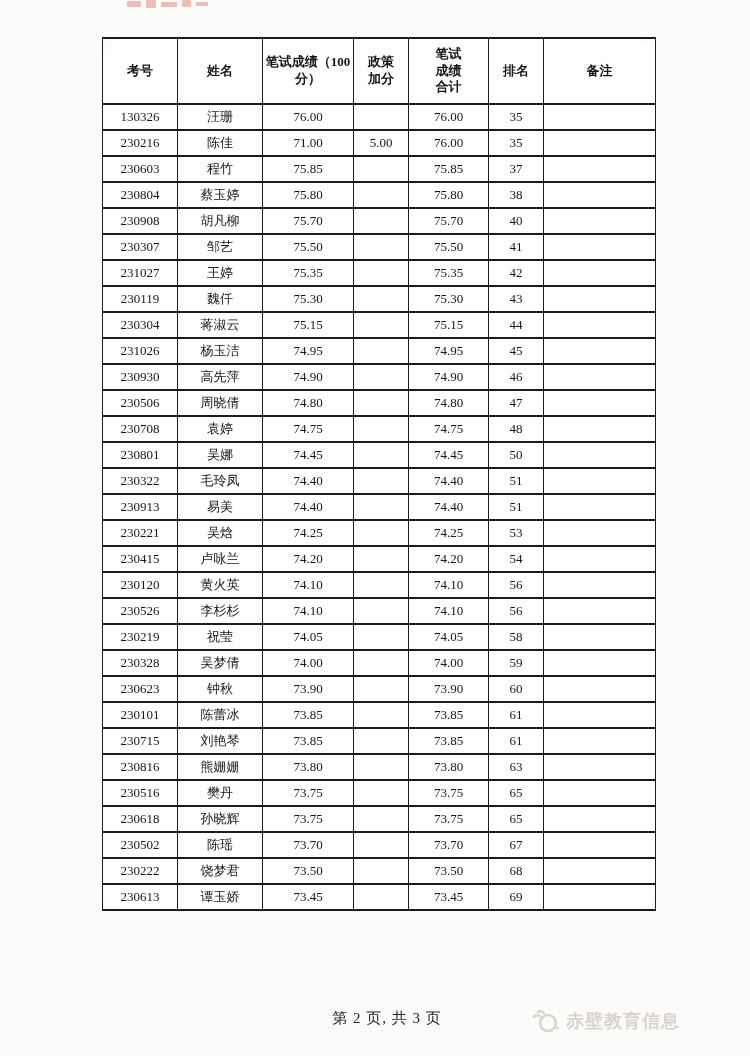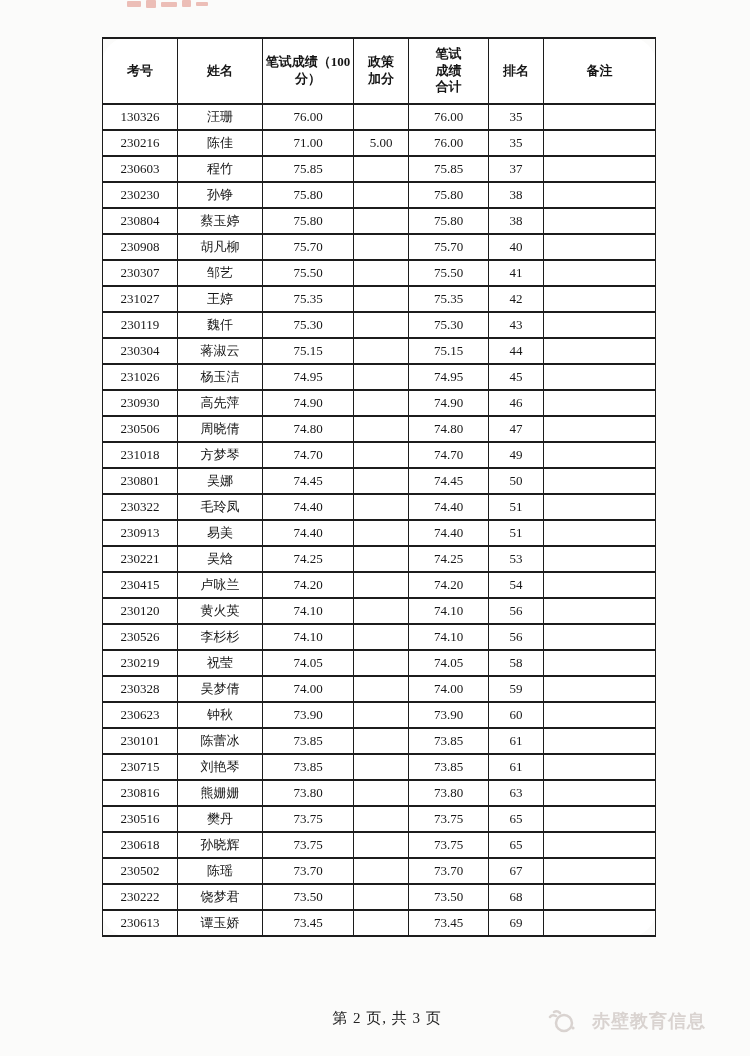--- a/index.html
+++ b/index.html
@@ -47,22 +47,22 @@
   .score-table thead th.h-policy { padding:14px 10px; }
   .score-table thead th.h-total  { padding:0 25px;  }
   .score-table tbody td { height:24px; line-height:24px; }
 
   .footer-page {
     position:absolute; left:12px; top:1009px; width:750px;
     text-align:center; font-size:15px; letter-spacing:1px; color:#222;
   }
 
   .watermark {
-    position:absolute; left:548px; top:1008px;
-    display:flex; align-items:center; gap:14px;
+    position:absolute; left:532px; top:1008px;
+    display:flex; align-items:center; gap:4px;
     color:#d9d3d0; font-size:18px; font-weight:bold; letter-spacing:1px;
     user-select:none;
   }
   .watermark svg { display:block; }
 </style>
 </head>
 <body>
 
 <div class="top-fragment">
   <i></i>
@@ -115,29 +115,20 @@
       <tr>
         <td>230603</td>
         <td>程竹</td>
         <td>75.85</td>
         <td></td>
         <td>75.85</td>
         <td>37</td>
         <td></td>
       </tr>
       <tr>
-        <td>230230</td>
-        <td>孙铮</td>
-        <td>75.80</td>
-        <td></td>
-        <td>75.80</td>
-        <td>38</td>
-        <td></td>
-      </tr>
-      <tr>
         <td>230804</td>
         <td>蔡玉婷</td>
         <td>75.80</td>
         <td></td>
         <td>75.80</td>
         <td>38</td>
         <td></td>
       </tr>
       <tr>
         <td>230908</td>
@@ -205,26 +196,26 @@
       <tr>
         <td>230506</td>
         <td>周晓倩</td>
         <td>74.80</td>
         <td></td>
         <td>74.80</td>
         <td>47</td>
         <td></td>
       </tr>
       <tr>
-        <td>231018</td>
-        <td>方梦琴</td>
-        <td>74.70</td>
-        <td></td>
-        <td>74.70</td>
-        <td>49</td>
+        <td>230708</td>
+        <td>袁婷</td>
+        <td>74.75</td>
+        <td></td>
+        <td>74.75</td>
+        <td>48</td>
         <td></td>
       </tr>
       <tr>
         <td>230801</td>
         <td>吴娜</td>
         <td>74.45</td>
         <td></td>
         <td>74.45</td>
         <td>50</td>
         <td></td>

